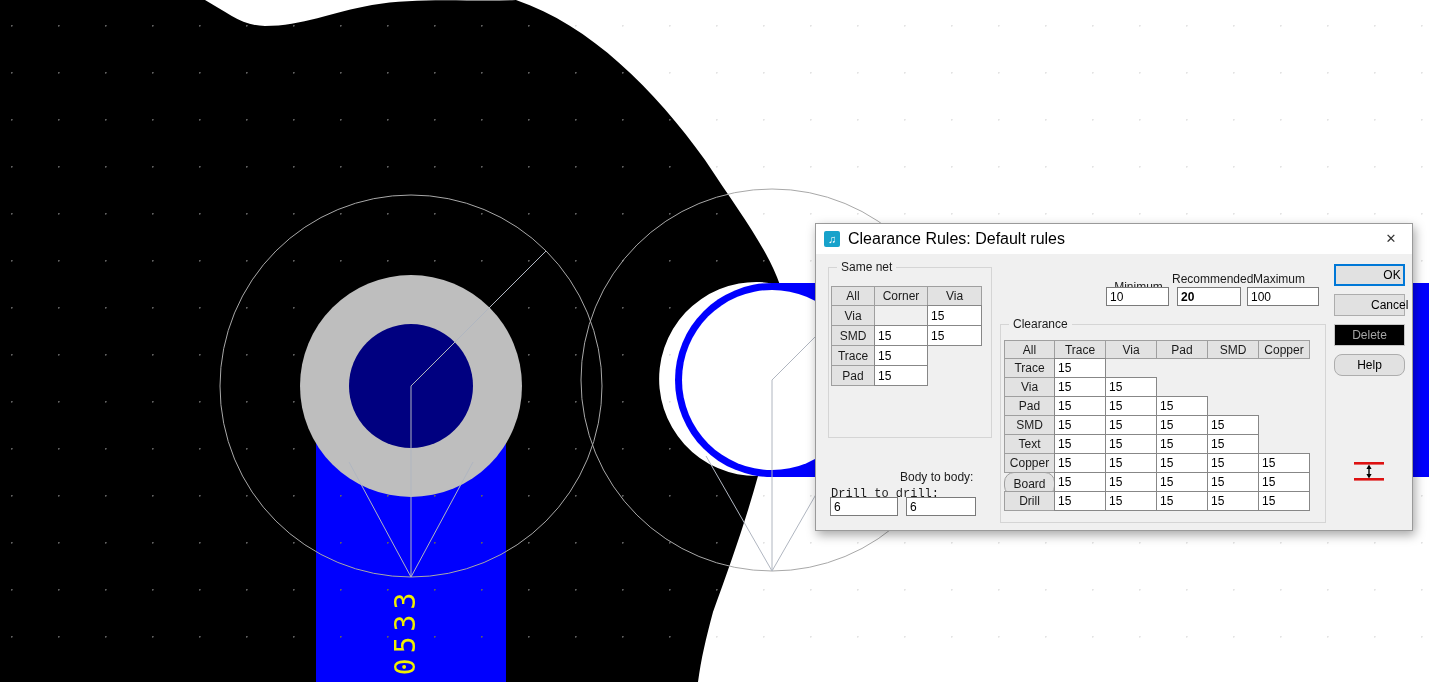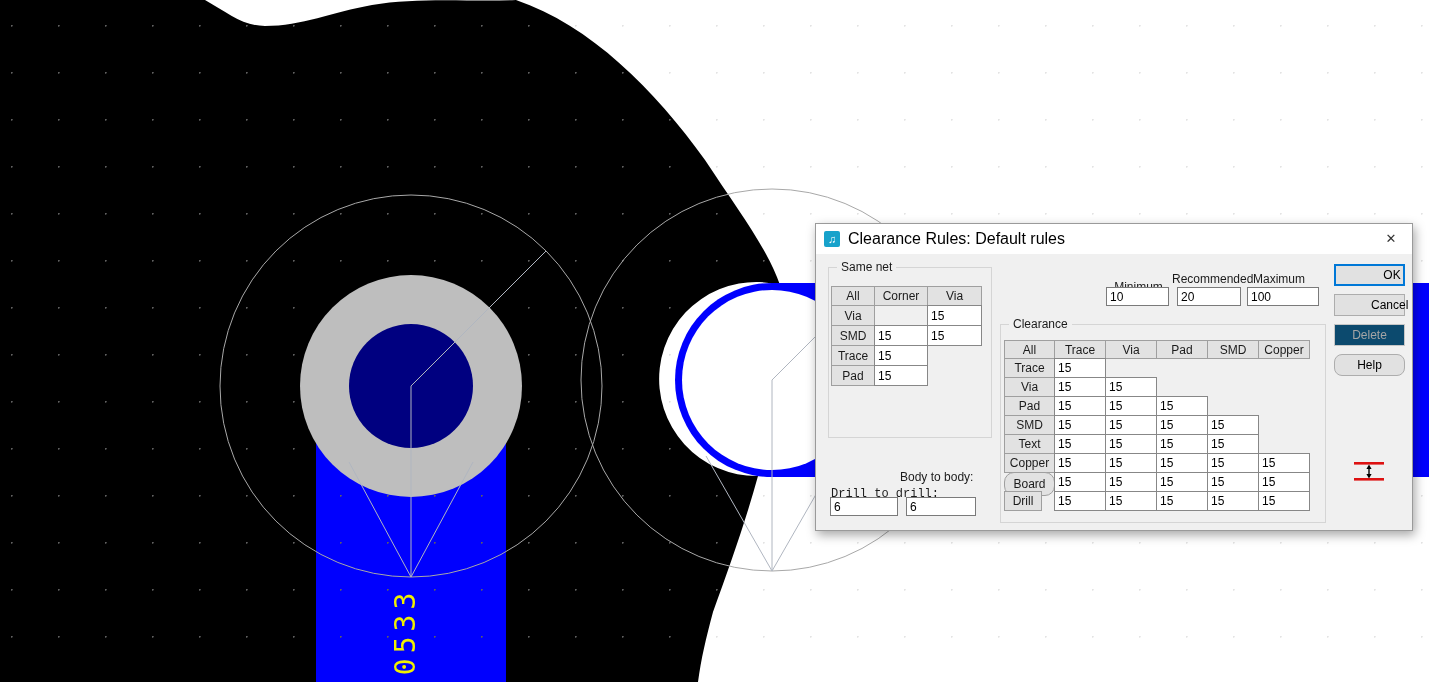--- a/index.html
+++ b/index.html
@@ -32,21 +32,21 @@
   .gempty { background:transparent; }
 
   .tbox { position:absolute; height:19px; border:1px solid #7a7a7a; background:#fff;
           font-family:"Liberation Sans",sans-serif; font-size:12px; padding:0 0 0 3px; color:#000; }
   .flabel { position:absolute; font-size:12px; color:#1b1b1b; white-space:nowrap; }
 
   .pushbtn { position:absolute; left:518px; width:71px; height:22px; background:#e1e1e1;
              border:1px solid #adadad; font-family:"Liberation Sans",sans-serif; font-size:12px;
              color:#000; text-align:center; }
   .pushbtn.default { border:1px solid #0078d7; box-shadow:inset 0 0 0 1px #0078d7;padding-left:45px; }
-  .pushbtn:disabled { color:#a5a5a5; border-color:#c6c6c6; background:#0c4a6e; }
+  .pushbtn:disabled { color:#a5a5a5; border-color:#c6c6c6; background:#000000; }
 
   #clearance-indicator { position:absolute; left:537px; top:237px; width:32px; height:21px; }
 </style>
 </head>
 <body>
 
 <div id="stage">
 
   <svg id="pcb-canvas" width="1429" height="682" viewBox="0 0 1429 682">
     <defs>
@@ -128,21 +128,21 @@
         <div class="gempty"></div>
         <div class="gbtn" style="width: 44px; height: 21px; margin-top: -1px;">Pad</div>
         <div class="gcell" style="width: 54px; height: 21px; margin-left: -1px; margin-top: -1px;">15</div>
         <div class="gempty"></div>
       </div>
 
     <span class="flabel" style="left:291px; top:56px; width:63px; text-align:center;">Minimum</span>
     <span class="flabel" style="left:356px; top:48px; width:76px; text-align:center;">Recommended</span>
     <span class="flabel" style="left:431px; top:48px; width:64px; text-align:center;">Maximum</span>
     <input class="tbox" style="left: 290px; top: 63px; width: 63px;" value="10">
-    <input class="tbox" style="left: 361px; top: 63px; width: 64px;" value="20">
+    <input class="tbox" style="left: 361px; top: 63px; width: 64px; font-weight: bold;" value="20">
     <input class="tbox" style="left: 431px; top: 63px; width: 72px;" value="100">
 
     <div class="groupbox" style="left:184px; top:100px; width:326px; height:199px;">
       <span class="grouplabel">Clearance</span>
     </div>
     <div class="grid" id="clearance-grid" style="left: 188px; top: 116px; grid-template-columns: 51px 51px 51px 51px 51px 51px; grid-auto-rows: 19px;">
         <div class="gbtn" style="width: 51px; height: 19px;">All</div>
         <div class="gbtn" style="width: 52px; height: 19px; margin-left: -1px;">Trace</div>
         <div class="gbtn" style="width: 52px; height: 19px; margin-left: -1px;">Via</div>
         <div class="gbtn" style="width: 52px; height: 19px; margin-left: -1px;">Pad</div>
@@ -183,21 +183,21 @@
         <div class="gcell" style="width: 52px; height: 20px; margin-left: -1px; margin-top: -1px;">15</div>
         <div class="gcell" style="width: 52px; height: 20px; margin-left: -1px; margin-top: -1px;">15</div>
         <div class="gcell" style="width: 52px; height: 20px; margin-left: -1px; margin-top: -1px;">15</div>
         <div class="gcell" style="width: 52px; height: 20px; margin-left: -1px; margin-top: -1px;">15</div>
         <div class="gbtn" style="width: 51px; height: 24px; margin-top: -1px; border-radius: 10px;">Board</div>
         <div class="gcell" style="width: 52px; height: 20px; margin-left: -1px; margin-top: -1px;">15</div>
         <div class="gcell" style="width: 52px; height: 20px; margin-left: -1px; margin-top: -1px;">15</div>
         <div class="gcell" style="width: 52px; height: 20px; margin-left: -1px; margin-top: -1px;">15</div>
         <div class="gcell" style="width: 52px; height: 20px; margin-left: -1px; margin-top: -1px;">15</div>
         <div class="gcell" style="width: 52px; height: 20px; margin-left: -1px; margin-top: -1px;">15</div>
-        <div class="gbtn" style="width: 38px; height: 20px; margin-top: -1px;">Drill</div>
+        <div class="gbtn" style="width: 51px; height: 20px; margin-top: -1px;">Drill</div>
         <div class="gcell" style="width: 52px; height: 20px; margin-left: -1px; margin-top: -1px;">15</div>
         <div class="gcell" style="width: 52px; height: 20px; margin-left: -1px; margin-top: -1px;">15</div>
         <div class="gcell" style="width: 52px; height: 20px; margin-left: -1px; margin-top: -1px;">15</div>
         <div class="gcell" style="width: 52px; height: 20px; margin-left: -1px; margin-top: -1px;">15</div>
         <div class="gcell" style="width: 52px; height: 20px; margin-left: -1px; margin-top: -1px;">15</div>
       </div>
 
     <span class="flabel" style="left:15px; top:263px;font-family:Liberation Mono, monospace;">Drill to drill:</span>
     <span class="flabel" style="left:84px; top:246px;">Body to body:</span>
     <input class="tbox" style="left: 14px; top: 273px; width: 68px;" value="6">

